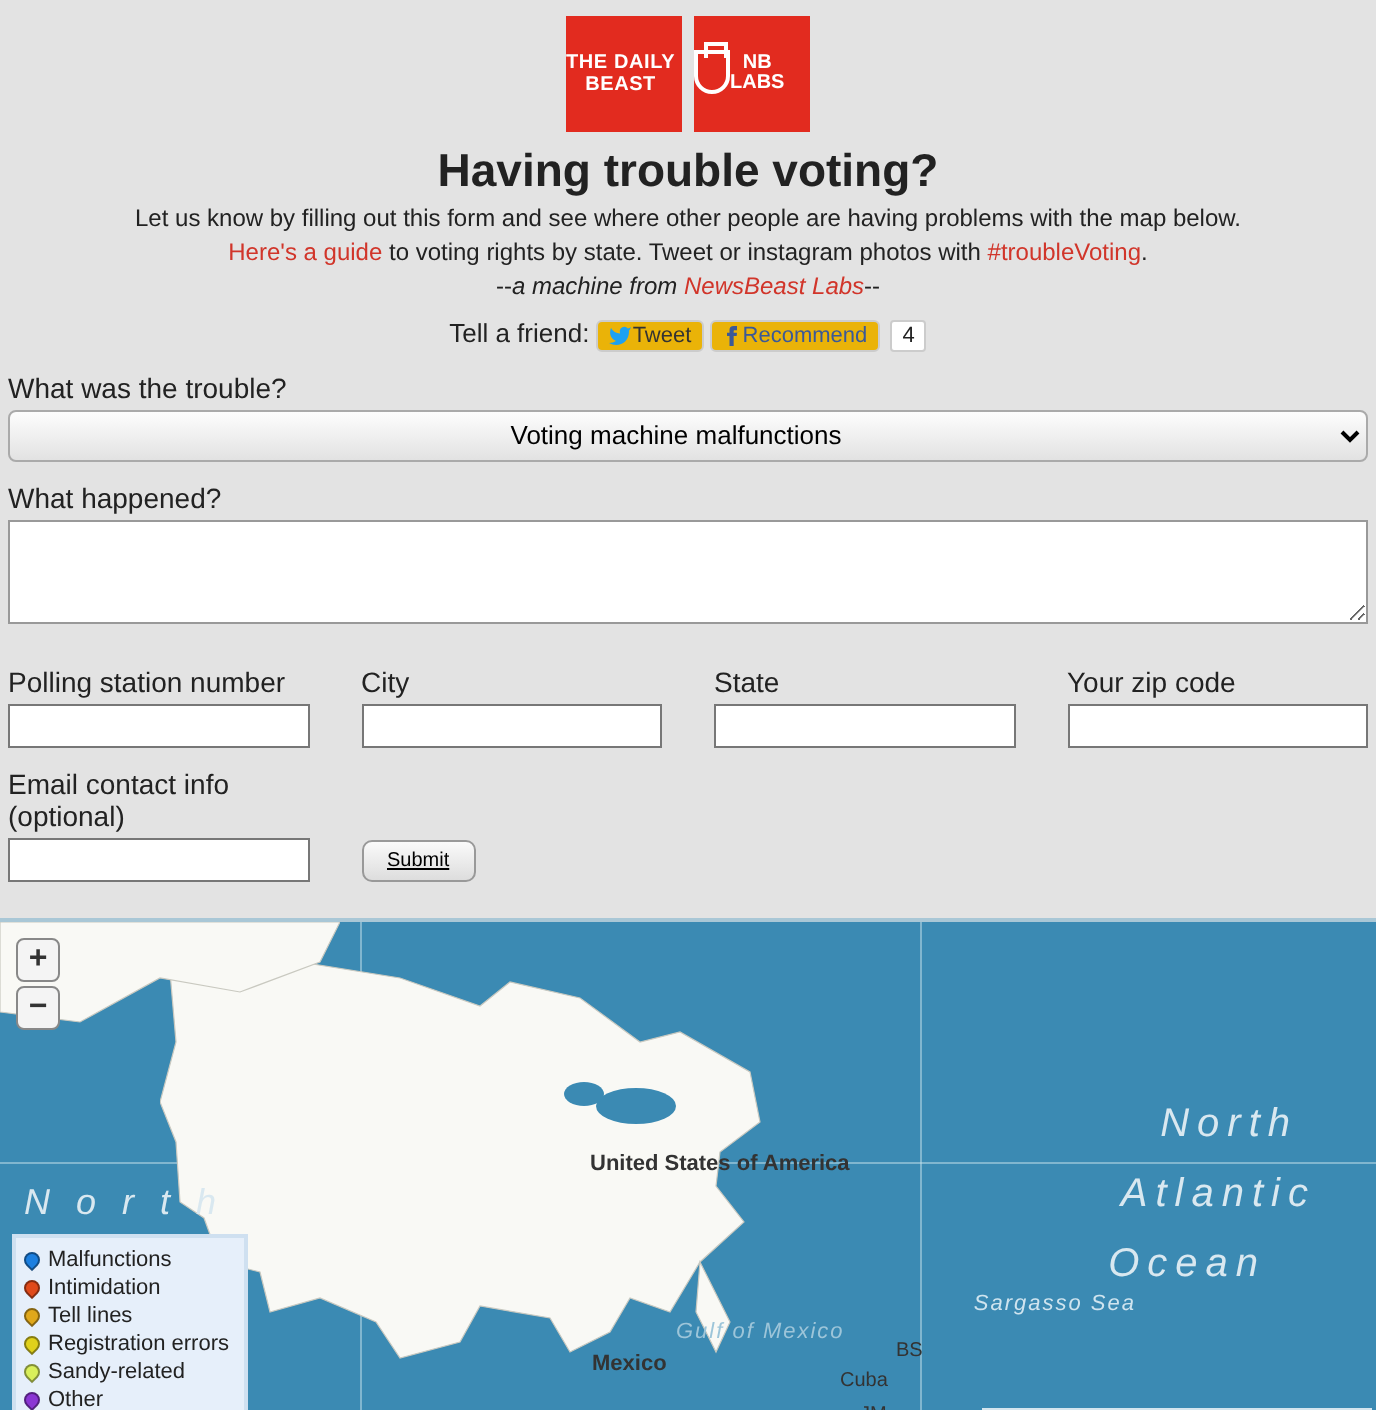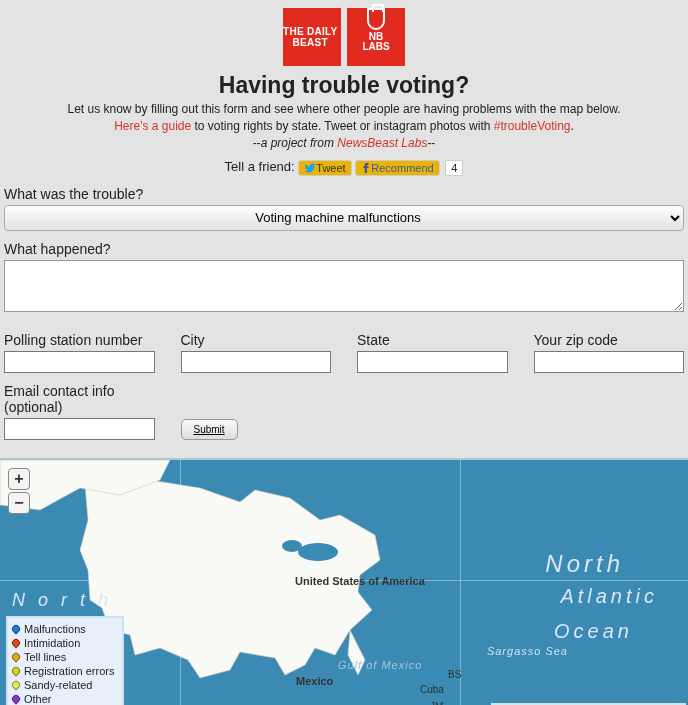--- a/index.html
+++ b/index.html
@@ -18,21 +18,21 @@
   }
   .logo {
     width: 58px; height: 58px;
     background: #e22b1f;
     display: flex; align-items: center; justify-content: flex-start;
     color: #fff;
     text-align: center;
     font-weight: bold;
   }
   .logo-db { font-size: 10px; line-height: 1.15; letter-spacing: 0.3px; }
-  .logo-nb { flex-direction: column; font-size: 10px; }
+  .logo-nb { flex-direction: row; font-size: 10px; }
   .logo-nb .flask {
     width: 18px; height: 22px;
     border: 2px solid #fff;
     border-radius: 0 0 10px 10px;
     margin-bottom: 2px;
     position: relative;
   }
   .logo-nb .flask::before {
     content: ""; position: absolute; top: -6px; left: 3px;
     width: 8px; height: 6px; border: 2px solid #fff; border-bottom: none;
@@ -207,21 +207,21 @@
       <span style="white-space:pre-line; line-height:1">NB
 LABS</span>
     </div>
   </div>
 
   <h1>Having trouble voting?</h1>
 
   <div class="subtext">
     <span>Let us know by filling out this form and see where other people are having problems with the map below.</span><br>
     <a href="#" class="red">Here's a guide</a><span> to voting rights by state. Tweet or instagram photos with </span><a href="#" class="red">#troubleVoting</a><span>.</span><br>
-    <span>--</span><em><span>a project from </span><a href="#" class="red">NewsBeast Labs</a></em><span>--</span>
+    <span>--</span><em><span>a machine from </span><a href="#" class="red">NewsBeast Labs</a></em><span>--</span>
   </div>
 
   <div class="share-row">
     <span>Tell a friend:</span>
     <span class="btn tweet-btn">
       <svg width="12" height="12" viewBox="0 0 24 24">
           <path fill="#1da1f2" d="M23 3a10.9 10.9 0 0 1-3.14 1.53A4.48 4.48 0 0 0 12 8.5v1A10.66 10.66 0 0 1 3 4s-4 9 5 13a11.64 11.64 0 0 1-7 2c9 5 20 0 20-11.5a4.5 4.5 0 0 0-.08-.83A7.72 7.72 0 0 0 23 3z"></path>
         </svg>
       <span>Tweet</span>
     </span>
@@ -295,21 +295,21 @@
         <path fill="#f9f9f5" stroke="#c9c9c0" stroke-width="0.6" d="M270 150 L285 180 L278 195 L268 175 Z"></path>
 
       </svg>
     </div>
 
     <svg style="position:absolute;left:0;top:0" width="170" height="60">
       <path fill="#f9f9f5" stroke="#c9c9c0" stroke-width="0.6" d="M0 0 L170 0 L160 20 L120 35 L80 28 L40 50 L0 45 Z"></path>
     </svg>
 
     <div class="water-label" style="left:12px;top:130px;font-size:18px">N o r t h</div>
-    <div class="water-label" style="right:64px;top:90px;font-size:24px">North</div>
+    <div class="water-label" style="right:39px;top:90px;font-size:20px">North</div>
     <div class="water-label" style="right:30px;top:125px;font-size:20px">Atlantic</div>
     <div class="water-label" style="right:55px;top:160px;font-size:20px">Ocean</div>
     <div class="map-sea" style="position:absolute;right:120px;top:185px">Sargasso Sea</div>
     <div class="map-sea" style="position:absolute;left:338px;top:200px;color:#9dc5d9;text-align:center;line-height:1">Gulf of Mexico</div>
 
     <div class="map-country" style="left:295px;top:115px;line-height:1.1">United States of America</div>
     <div class="map-country" style="left:296px;top:215px;font-weight:bold;font-size:11px">Mexico</div>
     <div class="map-country map-small" style="position:absolute;left:420px;top:224px">Cuba</div>
     <div class="map-country map-small" style="position:absolute;left:448px;top:209px">BS</div>
     <div class="map-country map-small" style="position:absolute;left:430px;top:241px">JM</div>

